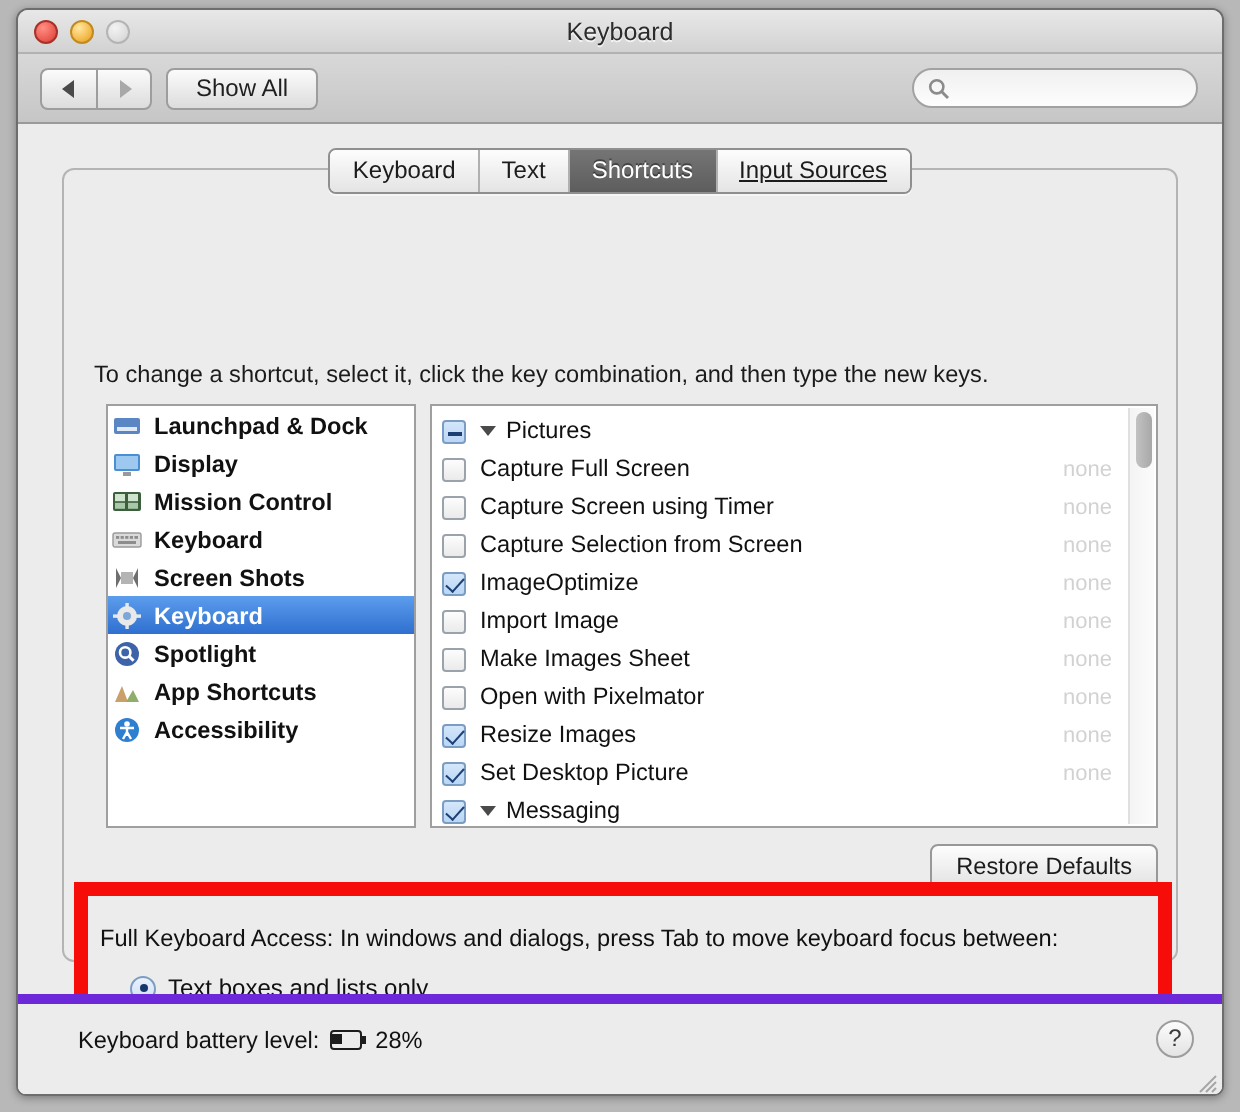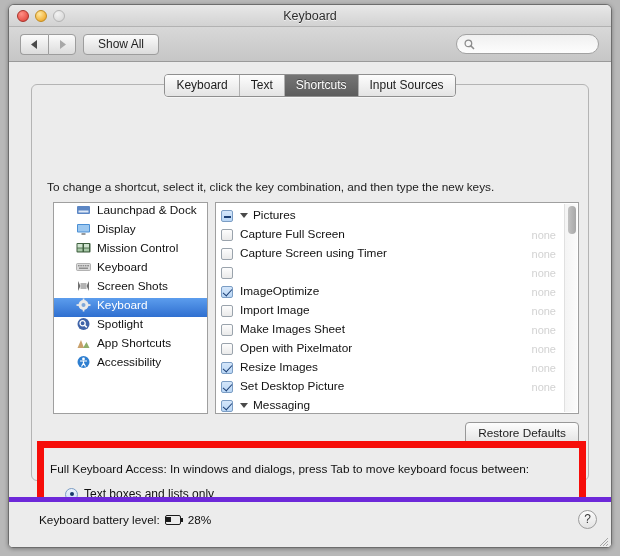--- a/index.html
+++ b/index.html
@@ -87,21 +87,21 @@
   }
   .tabs { display: flex; border: 1px solid #8f8f8f; border-radius: 4px; overflow: hidden;
           box-shadow: 0 1px 0 rgba(255,255,255,.55); }
   .tab {
     padding: 3px 11px 4px;
     font-size: 12px; color: #1c1c1c;
     background: linear-gradient(to bottom,#fdfdfd,#e4e4e4);
     border-right: 1px solid #b0b0b0;
     line-height: 14px;
   }
-  .tab:last-child { border-right: none; }
+  .tab:last-child { border-right: none; text-decoration: underline; }
   .tab.selected {
     background: linear-gradient(to bottom,#757575,#5d5d5d);
     color: #fff; text-shadow: 0 -1px 0 rgba(0,0,0,.4);
   }
 
   
   #groupbox {
     position: absolute; left: 22px; top: 22px; right: 22px; bottom: 68px;
     border: 1px solid #b4b4b4; border-radius: 6px;
     background: #ececec;
@@ -113,23 +113,23 @@
   }
 
   
   #listrow { position: absolute; left: 44px; top: 140px; right: 32px; height: 212px; display: flex; }
   #sidelist {
     width: 155px; background: #fff;
     border: 1px solid #9f9f9f;
     overflow: hidden;
   }
   .side-item {
-    display: flex; align-items: flex-start; gap: 6px;
-    height: 19px; padding-left: 22px;
-    font-size: 11.8px; color: #111;
+    display: flex; align-items: center; gap: 6px;
+    height: 19px; padding-left: 2px;
+    font-size: 11.8px; color: #111; font-weight: bold;
   }
   .side-item.selected {
     background: linear-gradient(to bottom,#5c9ded,#2f6fd0);
     color: #fff;
   }
   .side-item .ic { width: 15px; height: 14px; flex: 0 0 15px; position: relative; }
 
   #rightlist {
     flex: 1; margin-left: 7px;
     background: #fff; border: 1px solid #9f9f9f;
@@ -448,20 +448,21 @@
         </div>
 
         <div class="sc-row child">
           <span class="cb"></span>
           <span class="sc-label">Capture Screen using Timer</span>
           <span class="sc-key">none</span>
         </div>
 
         <div class="sc-row child">
           <span class="cb"></span>
+          <span class="sc-label">Capture Selection from Screen</span>
           <span class="sc-key">none</span>
         </div>
 
         <div class="sc-row child">
           <span class="cb checked"></span>
           <span class="sc-label">ImageOptimize</span>
           <span class="sc-key">none</span>
         </div>
 
         <div class="sc-row child">

